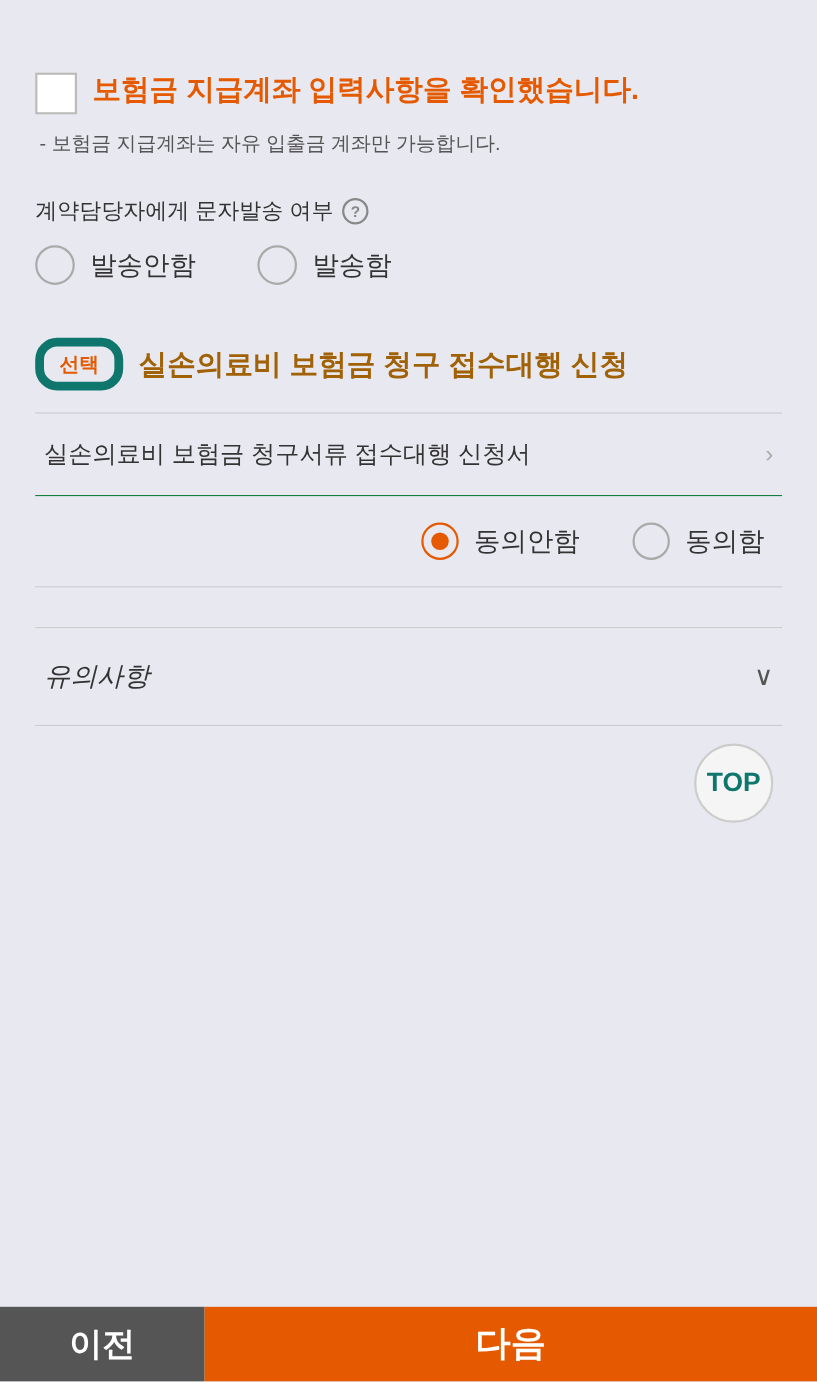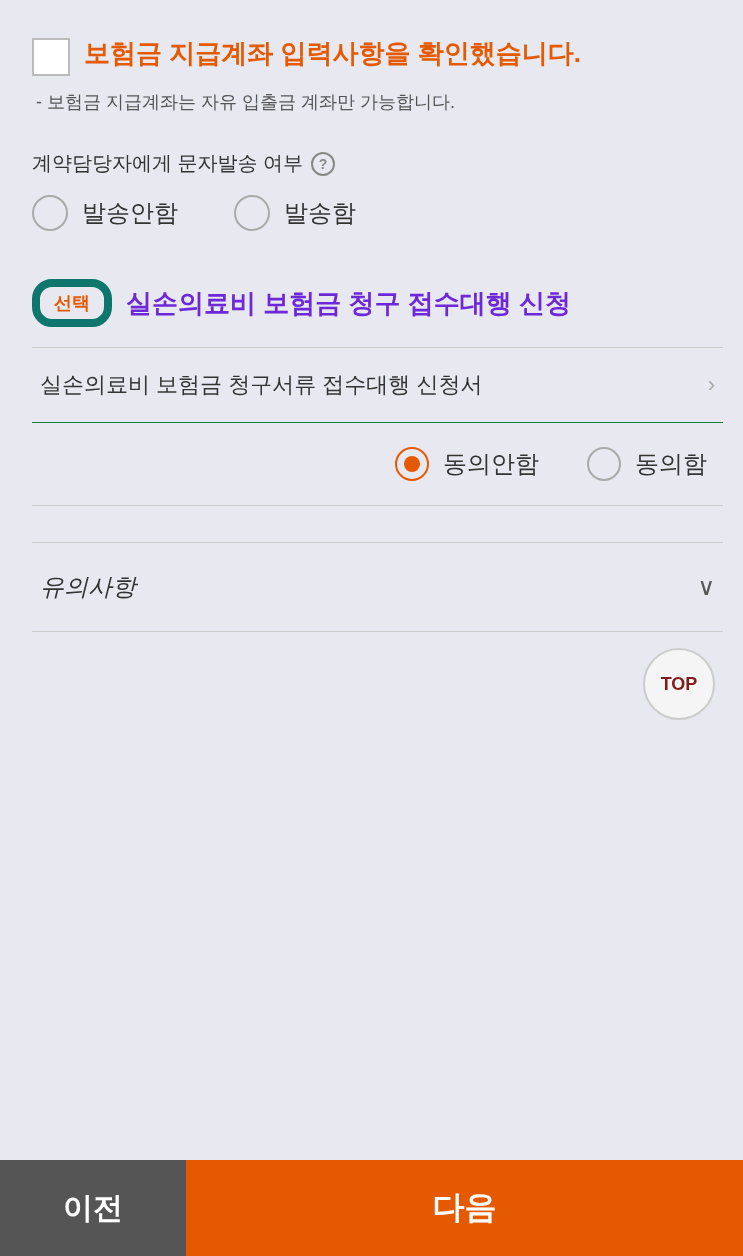--- a/index.html
+++ b/index.html
@@ -9,22 +9,23 @@
       width: 743px;
       min-height: 1256px;
       background: #e8e8f0;
       font-family: 'Apple SD Gothic Neo', 'Malgun Gothic', sans-serif;
       display: flex;
       flex-direction: column;
     }
 
     .main-content {
       flex: 1;
-      padding: 36px 20px 20px 32px;
+      padding: 36px 32px 20px 32px;
       background: #e8e8f0;
+      margin-top: 28px;
     }
 
     
     .confirm-row {
       display: flex;
       align-items: flex-start;
       gap: 14px;
       margin-bottom: 14px;
     }
 
@@ -117,21 +118,21 @@
       border-radius: 20px;
       padding: 4px 14px;
       font-size: 18px;
       color: #e55a00;
       font-weight: 700;
     }
 
     .section-title {
       font-size: 26px;
       font-weight: 700;
-      color: #6d28d9;
+      color: #a16207;
     }
 
     .divider {
       height: 1px;
       background: #ccc;
       margin-bottom: 0;
     }
 
     
     .list-item {
@@ -219,33 +220,33 @@
       justify-content: flex-end;
       padding: 16px 8px 8px;
     }
 
     .top-btn {
       width: 72px;
       height: 72px;
       border-radius: 50%;
       border: 2px solid #ccc;
       background: #f5f5f5;
-      font-size: 18px;
-      font-weight: 700;
-      color: #7f1d1d;
+      font-size: 24px;
+      font-weight: 700;
+      color: #0f766e;
       cursor: pointer;
       display: flex;
       align-items: center;
       justify-content: center;
     }
 
     
     .footer {
       display: flex;
-      height: 96px;
+      height: 68px;
       flex-shrink: 0;
     }
 
     .btn-prev {
       flex: 1;
       background: #555;
       color: #fff;
       font-size: 30px;
       font-weight: 700;
       border: none;

